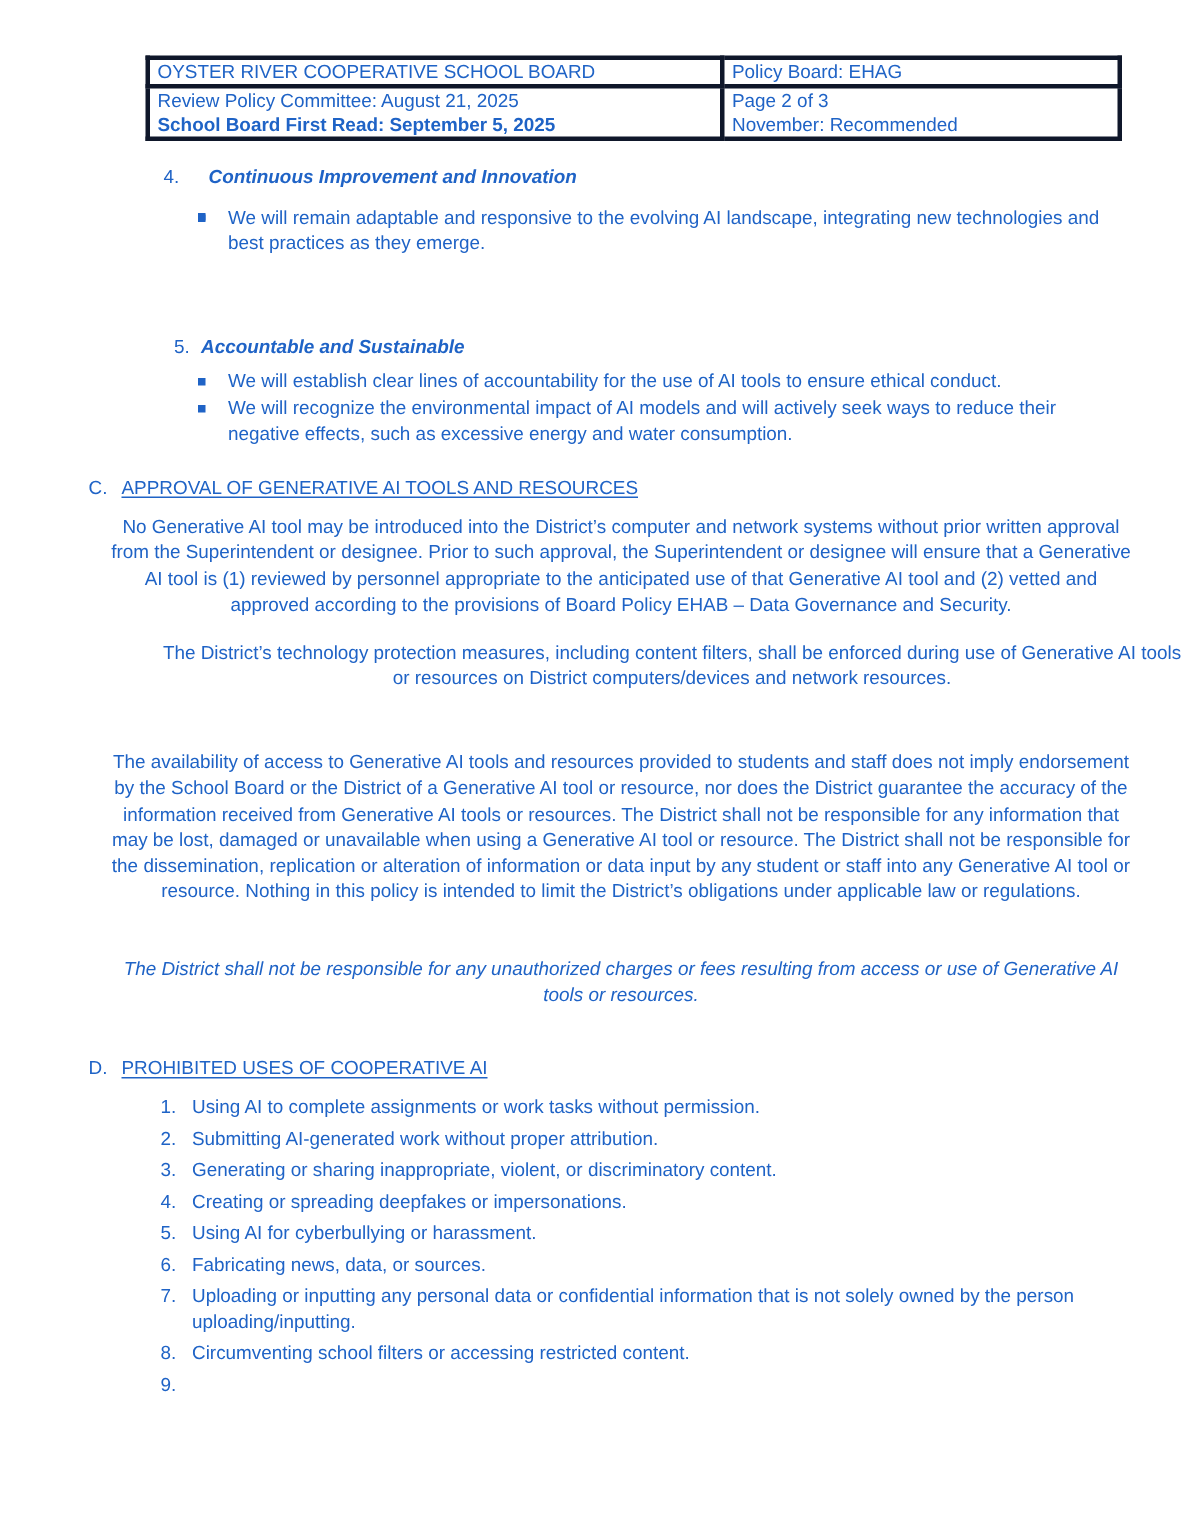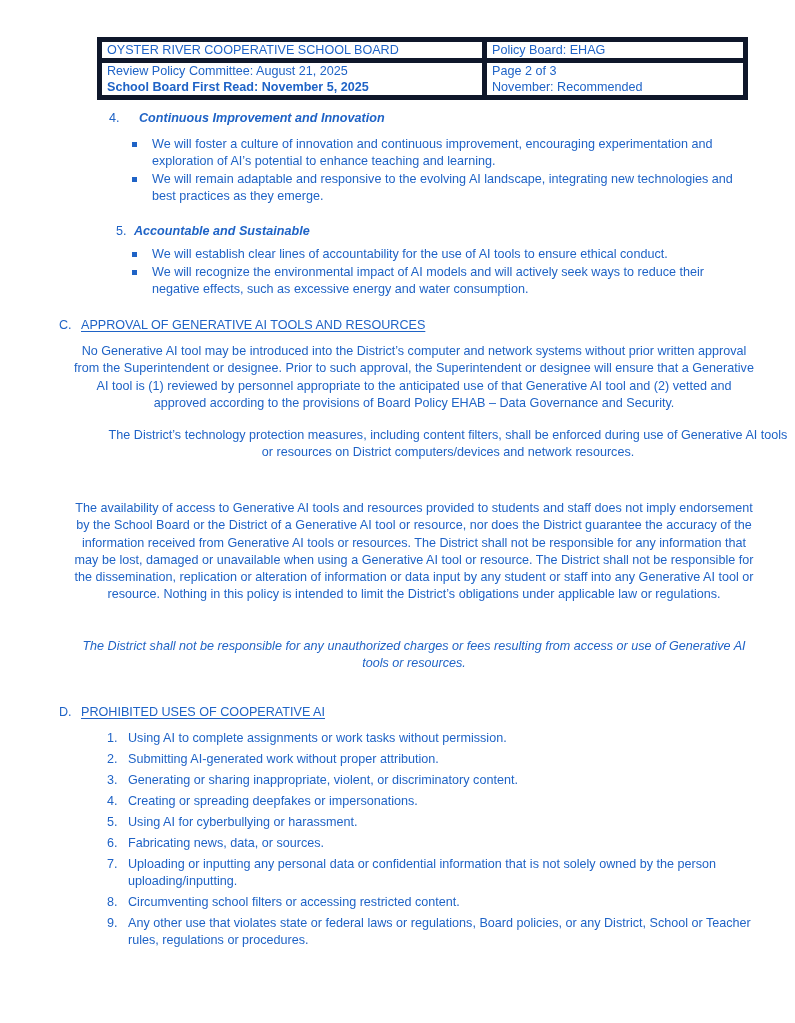--- a/index.html
+++ b/index.html
@@ -7,21 +7,21 @@
     width: 795px; height: 1023px; position: relative; overflow: hidden;
     font-family: "Liberation Sans", sans-serif;
     color: #1f63c6;
     font-size: 12.6px;
   }
   .hdr {
     position: absolute; left: 97px; top: 37px; width: 651px;
     border-collapse: collapse; font-size: 12.6px;
   }
   .hdr td {
-    border: 5px solid #0f172a; padding: 0 5px; vertical-align: top; line-height: 16px;
+    border: 3px solid #0f172a; padding: 0 5px; vertical-align: top; line-height: 16px;
   }
   .hdr td.l { width: 370px; }
   .hdr .bold { font-weight: bold; }
   .sub-head {
     position: absolute; font-weight: bold; font-style: italic;
   }
   .num { position: absolute; }
   ul.sq {
     position: absolute; margin: 0; padding: 0; list-style: none;
   }
@@ -46,34 +46,34 @@
 
 <table class="hdr">
   <tbody>
       <tr>
     <td class="l">OYSTER RIVER COOPERATIVE SCHOOL BOARD</td>
     <td>Policy Board: EHAG</td>
   </tr>
   <tr>
     <td class="l">
       <div>Review Policy Committee: August 21, 2025</div>
-      <div class="bold">School Board First Read: November 5, 2025</div>
+      <div class="bold">School Board First Read: September 5, 2025</div>
     </td>
     <td>
       <div>Page 2 of 3</div>
       <div>November: Recommended</div>
     </td>
   </tr>
 </tbody>
   </table>
 
 <span class="num" style="left:109px; top:111px;">4.</span>
 <span class="sub-head" style="left:139px; top:111px;">Continuous Improvement and Innovation</span>
 <ul class="sq" style="left:128px; top:136px; width:625px;">
-  <li><span class="b"></span><span>We will foster a culture of innovation and continuous improvement, encouraging experimentation and exploration of AI’s potential to enhance teaching and learning.</span></li>
+  <li><span class="b"></span></li>
   <li><span class="b"></span><span>We will remain adaptable and responsive to the evolving AI landscape, integrating new technologies and best practices as they emerge.</span></li>
 </ul>
 
 <span class="num" style="left:116px; top:224px;">5.</span>
 <span class="sub-head" style="left:134px; top:224px;">Accountable and Sustainable</span>
 <ul class="sq" style="left:128px; top:246px; width:625px;">
   <li><span class="b"></span><span>We will establish clear lines of accountability for the use of AI tools to ensure ethical conduct.</span></li>
   <li><span class="b"></span><span>We will recognize the environmental impact of AI models and will actively seek ways to reduce their negative effects, such as excessive energy and water consumption.</span></li>
 </ul>
 
@@ -90,14 +90,14 @@
 </div>
 <ol class="prohib">
   <li><span class="n">1.</span><span>Using AI to complete assignments or work tasks without permission.</span></li>
   <li><span class="n">2.</span><span>Submitting AI-generated work without proper attribution.</span></li>
   <li><span class="n">3.</span><span>Generating or sharing inappropriate, violent, or discriminatory content.</span></li>
   <li><span class="n">4.</span><span>Creating or spreading deepfakes or impersonations.</span></li>
   <li><span class="n">5.</span><span>Using AI for cyberbullying or harassment.</span></li>
   <li><span class="n">6.</span><span>Fabricating news, data, or sources.</span></li>
   <li><span class="n">7.</span><span>Uploading or inputting any personal data or confidential information that is not solely owned by the person uploading/inputting.</span></li>
   <li><span class="n">8.</span><span>Circumventing school filters or accessing restricted content.</span></li>
-  <li><span class="n">9.</span><span>Any other use that violates state or federal laws or regulations, Board policies, or any District, School or Teacher rules, regulations or procedures.</span></li>
+  <li><span class="n">9.</span></li>
 </ol>
 
 </body></html>

